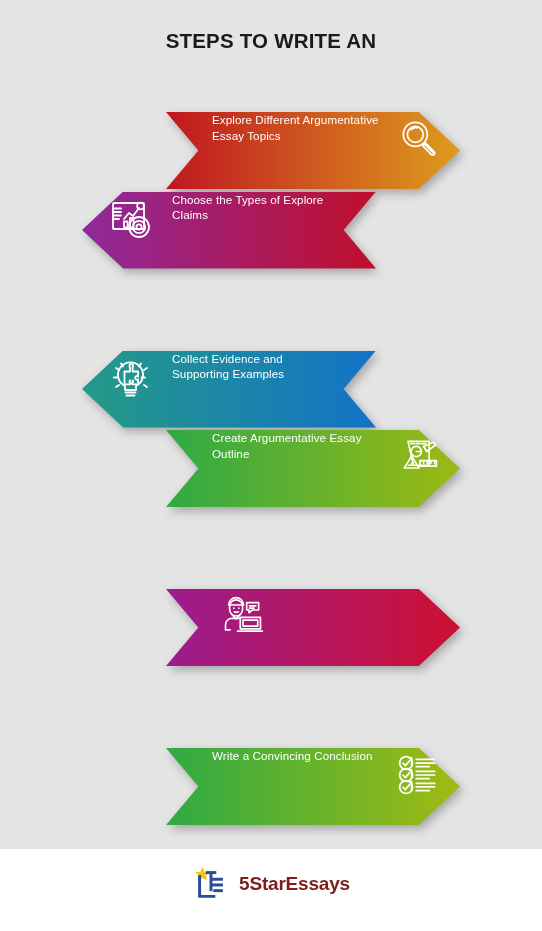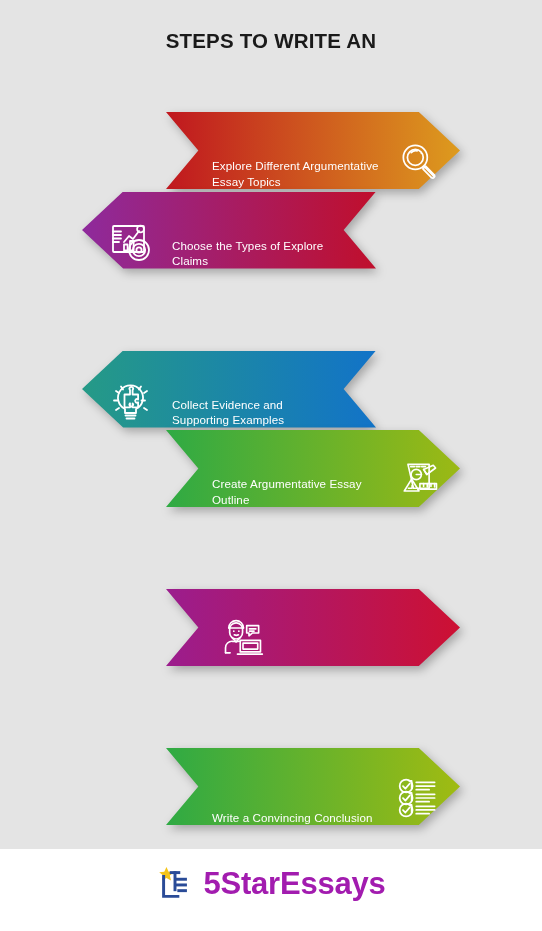--- a/index.html
+++ b/index.html
@@ -58,21 +58,21 @@
     clip-path: polygon(0 0, 86% 0, 100% 50%, 86% 100%, 0 100%, 11% 50%);
   }
   
   .align-left .grad-fill {
     -webkit-clip-path: polygon(14% 0, 100% 0, 89% 50%, 100% 100%, 14% 100%, 0 50%);
     clip-path: polygon(14% 0, 100% 0, 89% 50%, 100% 100%, 14% 100%, 0 50%);
   }
 
   .step-inner {
     position:absolute; inset:0;
-    display:flex; align-items:flex-end;
+    display:flex; align-items:flex-start;
   }
   .align-right .step-inner { padding-left:46px; padding-right:18px; }
   .align-left  .step-inner { padding-left:24px; padding-right:46px; }
 
   .step-label {
     color:#ffffff;
     font-size:11.6px;
     line-height:15.5px;
     font-weight:500;
     letter-spacing:.1px;
@@ -95,22 +95,22 @@
   #footer-bar {
     position:absolute; left:0; top:849px; width:542px; height:82px;
     background:#ffffff;
   }
   #brand-logo {
     position:absolute; left:0; top:16px; width:542px;
     display:flex; align-items:center; justify-content:center; gap:9px;
   }
   #brand-mark { width:38px; height:38px; display:block; }
   #brand-name {
-    color:#a21caf;
-    font-size:31px;
+    color:#7f1d1d;
+    font-size:19px;
     font-weight:bold;
     letter-spacing:-.2px;
   }
 </style>
 </head>
 <body>
 
 <div id="infographic-root">
 
   <div id="poster-area">

